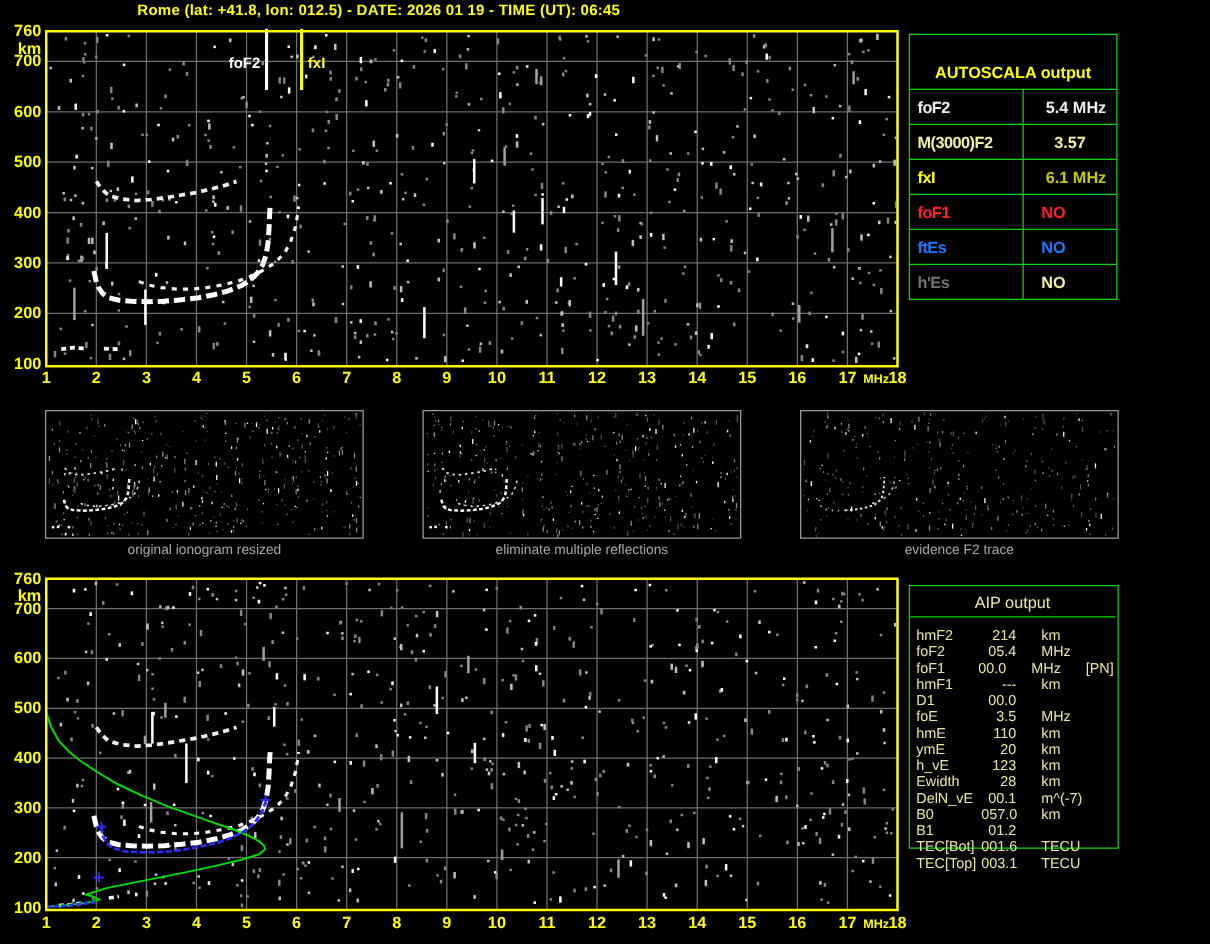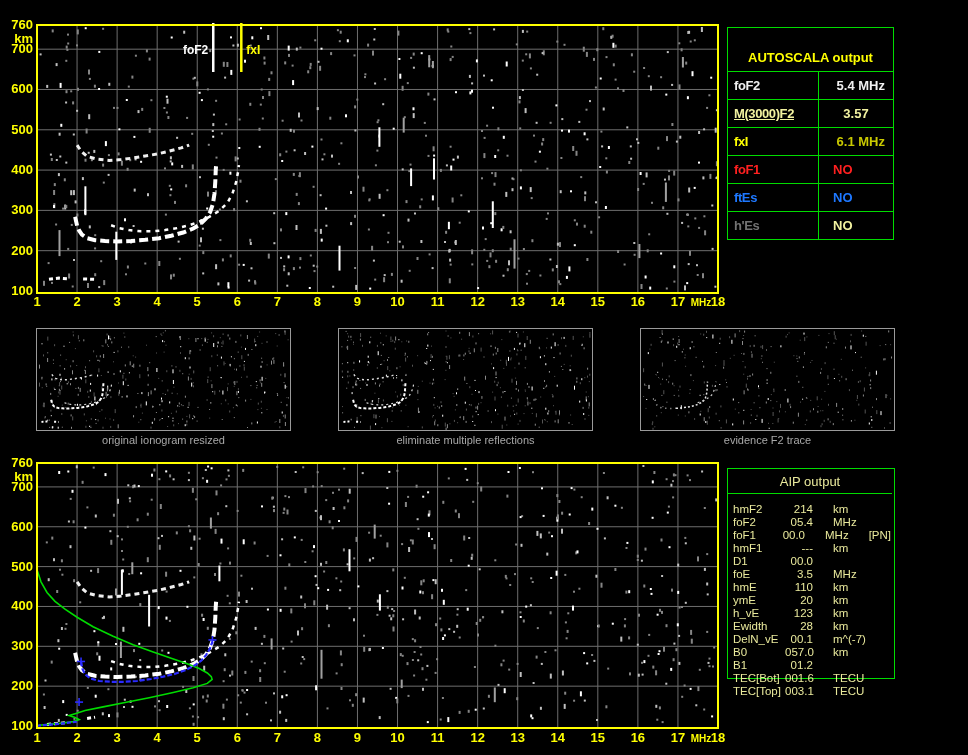--- a/index.html
+++ b/index.html
@@ -38,20 +38,21 @@
   .aip-row{display:flex;height:13px;white-space:nowrap;}
   .aip-label{width:52px;}
   .aip-value{width:28px;text-align:right;}
   .aip-unit{margin-left:20px;width:44px;}
   .aip-extra{margin-left:4px;}
 </style>
 </head>
 <body>
 
 <div class="stage">
+  <div class="title">Rome (lat: +41.8, lon: 012.5) - DATE: 2026 01 19 - TIME (UT): 06:45</div>
 
   <svg id="plot-top" class="plot" width="968" height="320">
       <defs>
         <clipPath id="plot-top-clip">
           <rect x="38" y="26" width="679" height="266"></rect>
         </clipPath>
       </defs>
       <g stroke="#6E6E6E" stroke-width="1">
         <line x1="77.05882352941177" y1="25" x2="77.05882352941177" y2="293"></line>
         <line x1="117.11764705882354" y1="25" x2="117.11764705882354" y2="293"></line>
@@ -2634,21 +2635,21 @@
   <div class="as-table" id="as-table">
     <div class="as-header">AUTOSCALA output</div>
 
     <div class="as-row">
       <div class="as-label" style="color: rgb(240, 240, 240);">foF2</div>
       <div class="as-value v-right" style="color: rgb(240, 240, 240);">5.4 MHz</div>
     </div>
 
 
     <div class="as-row">
-      <div class="as-label" style="color: rgb(242, 242, 160); text-decoration: underline;">M(3000)F2</div>
+      <div class="as-label" style="color: rgb(242, 242, 160);">M(3000)F2</div>
       <div class="as-value v-center" style="color: rgb(242, 242, 160);">3.57</div>
     </div>
 
     <div class="as-row">
       <div class="as-label" style="color: rgb(255, 255, 0);">fxI</div>
       <div class="as-value v-right" style="color: rgb(201, 201, 0);">6.1 MHz</div>
     </div>
 
     <div class="as-row">
       <div class="as-label" style="color: rgb(255, 32, 32);">foF1</div>

